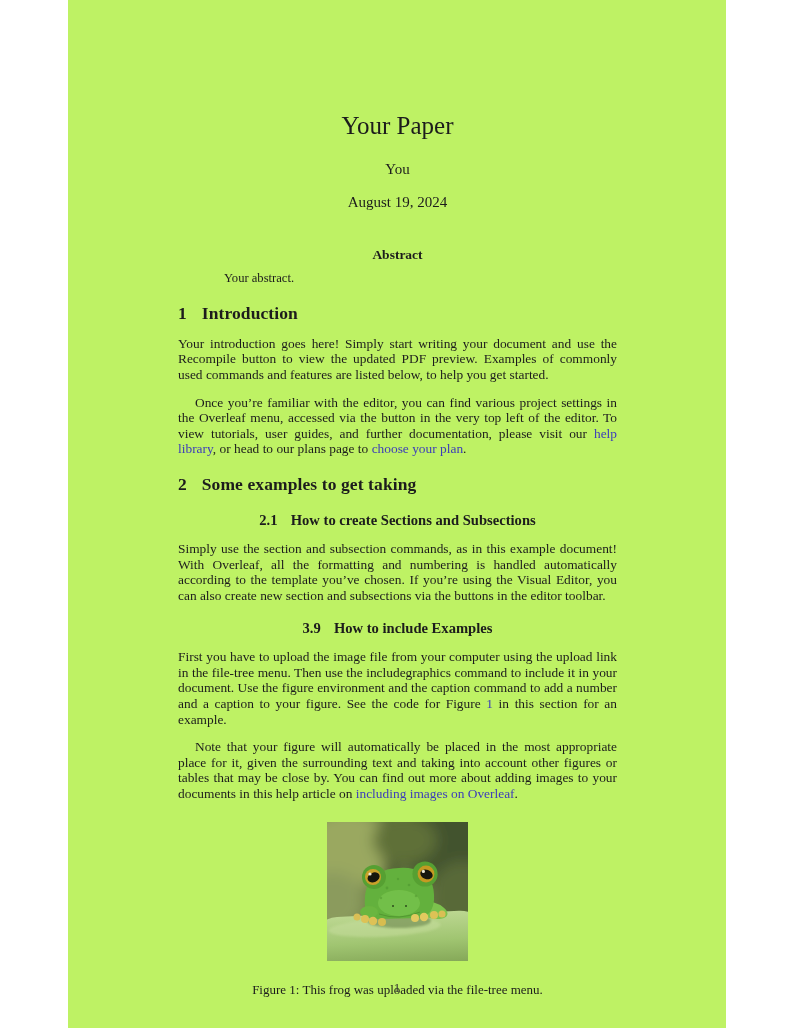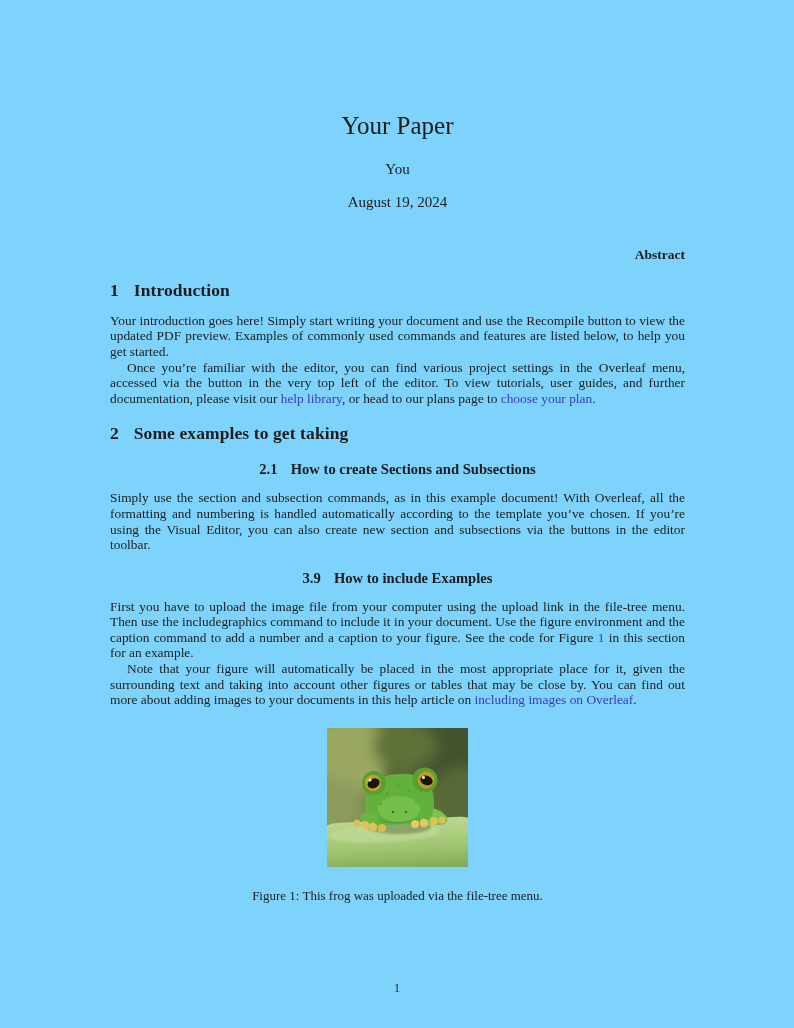--- a/index.html
+++ b/index.html
@@ -1,39 +1,39 @@
 <!DOCTYPE html>
 <html><head>
 <meta charset="utf-8">
 <style>
   html, body { margin: 0; padding: 0; background: #ffffff; }
   .page {
     position: relative;
-    width: 794px;
+    width: 658px;
     height: 1028px;
     margin: 0 auto;
-    background: #7dd3fc;
+    background: #bef264;
     font-family: "Liberation Serif", "DejaVu Serif", serif;
     color: #1c1c1c;
     overflow: hidden;
     box-sizing: border-box;
     padding: 0 109px 0 110px;
   }
   .title-block { text-align: center; }
   .doc-title {
     margin-top: 112px;
     font-size: 25px;
     font-weight: 400;
     line-height: 1.15;
   }
   .doc-author { margin-top: 20px; font-size: 15px; }
   .doc-date   { margin-top: 16px; font-size: 15px; }
   .abstract-block { margin-top: 36px; }
   .abstract-heading {
-    text-align: right;
+    text-align: center;
     font-weight: bold;
     font-size: 13.5px;
   }
   .abstract-body {
     margin: 8px 38px 0 38px;
     text-indent: 8px;
     font-size: 12.6px;
     line-height: 15px;
   }
   .section-heading {
@@ -49,21 +49,21 @@
     font-weight: bold;
     text-align: center;
   }
   .subsection-heading .sec-num { display: inline-block; margin-right: 0.9em; }
   p.body-par {
     margin: 12px 0 0 0;
     font-size: 13.4px;
     line-height: 15.6px;
     text-align: justify;
   }
-  p.body-par.follow { margin-top: 0; text-indent: 17px; }
+  p.body-par.follow { margin-top: 12px; text-indent: 17px; }
   a.doc-link { text-decoration: none; cursor: pointer; }
   .figure-block { margin-top: 20px; text-align: center; }
   .figure-image-wrap { display: inline-block; line-height: 0; }
   .figure-caption {
     margin-top: 17px;
     font-size: 13px;
     text-align: center;
   }
   .page-number {
     position: absolute;
@@ -80,20 +80,21 @@
 <div class="page">
 
   <div class="title-block">
     <div class="doc-title">Your Paper</div>
     <div class="doc-author">You</div>
     <div class="doc-date">August 19, 2024</div>
   </div>
 
   <div class="abstract-block">
     <div class="abstract-heading">Abstract</div>
+    <div class="abstract-body">Your abstract.</div>
   </div>
 
   <div class="section-heading">
     <span class="sec-num">1</span><span>Introduction</span>
   </div>
 
   <p class="body-par">Your introduction goes here! Simply start writing your document and use the Recompile button to view the updated PDF preview. Examples of commonly used commands and features are listed below, to help you get started.</p>
 
   <p class="body-par follow"><span>Once you’re familiar with the editor, you can find various project settings in the Overleaf menu, accessed via the button in the very top left of the editor. To view tutorials, user guides, and further documentation, please visit our </span><a class="doc-link" style="color: rgb(60, 60, 186);">help library</a><span>, or head to our plans page to </span><a class="doc-link" style="color: rgb(60, 60, 186);">choose your plan</a><span>.</span></p>
 

